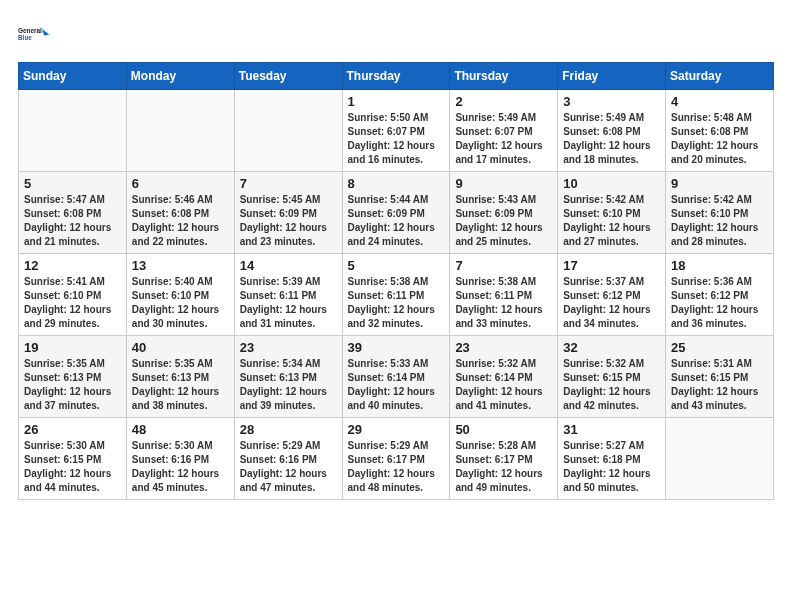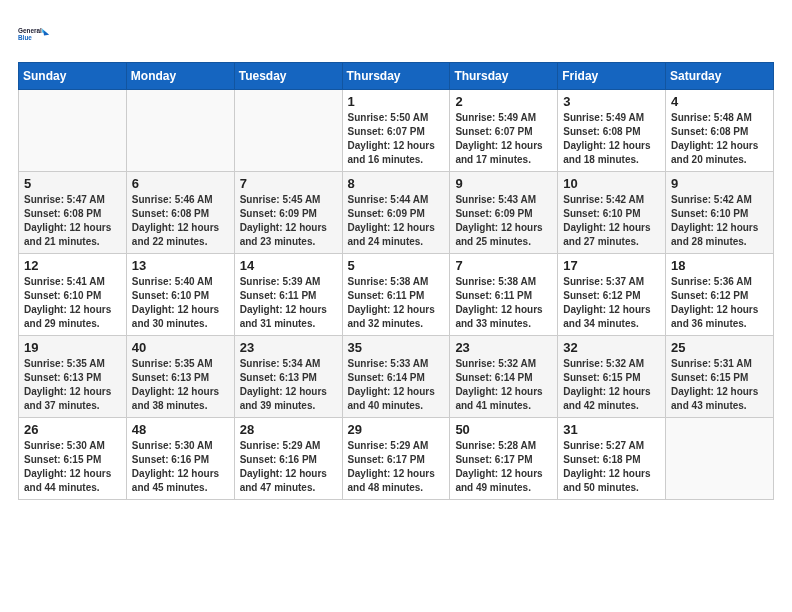--- a/index.html
+++ b/index.html
@@ -208,21 +208,21 @@
           </td>
           <td>
             <span class="day-number">40</span>
             <div class="day-info">Sunrise: 5:35 AM<br>Sunset: 6:13 PM<br>Daylight: 12 hours<br>and 38 minutes.</div>
           </td>
           <td>
             <span class="day-number">23</span>
             <div class="day-info">Sunrise: 5:34 AM<br>Sunset: 6:13 PM<br>Daylight: 12 hours<br>and 39 minutes.</div>
           </td>
           <td>
-            <span class="day-number">35</span>
+            <span class="day-number">39</span>
             <div class="day-info">Sunrise: 5:33 AM<br>Sunset: 6:14 PM<br>Daylight: 12 hours<br>and 40 minutes.</div>
           </td>
           <td>
             <span class="day-number">23</span>
             <div class="day-info">Sunrise: 5:32 AM<br>Sunset: 6:14 PM<br>Daylight: 12 hours<br>and 41 minutes.</div>
           </td>
           <td>
             <span class="day-number">32</span>
             <div class="day-info">Sunrise: 5:32 AM<br>Sunset: 6:15 PM<br>Daylight: 12 hours<br>and 42 minutes.</div>
           </td>

